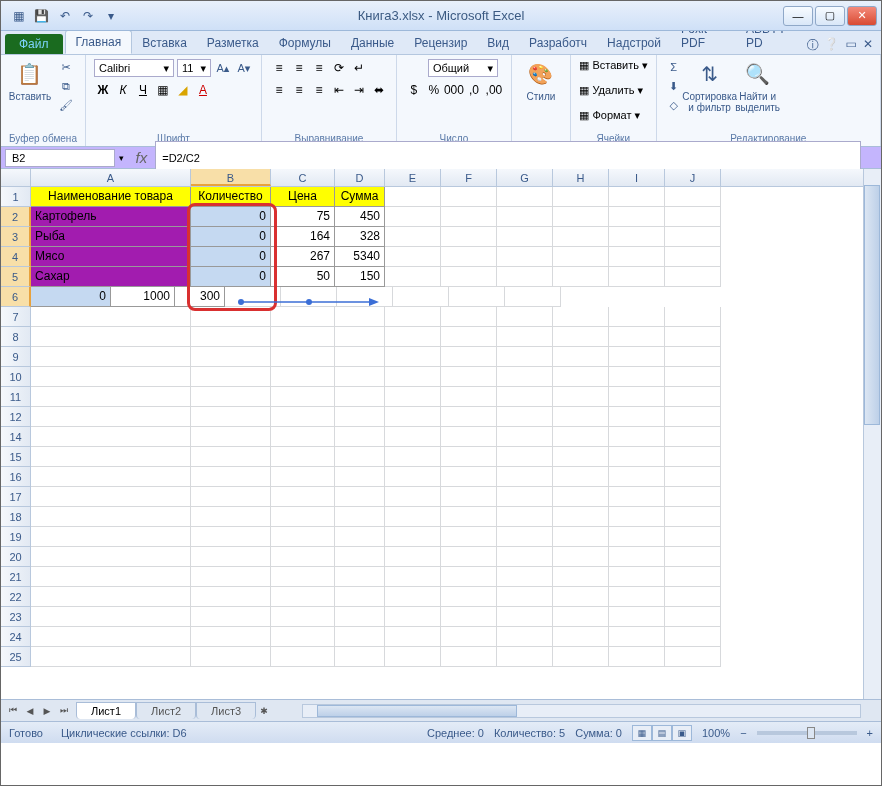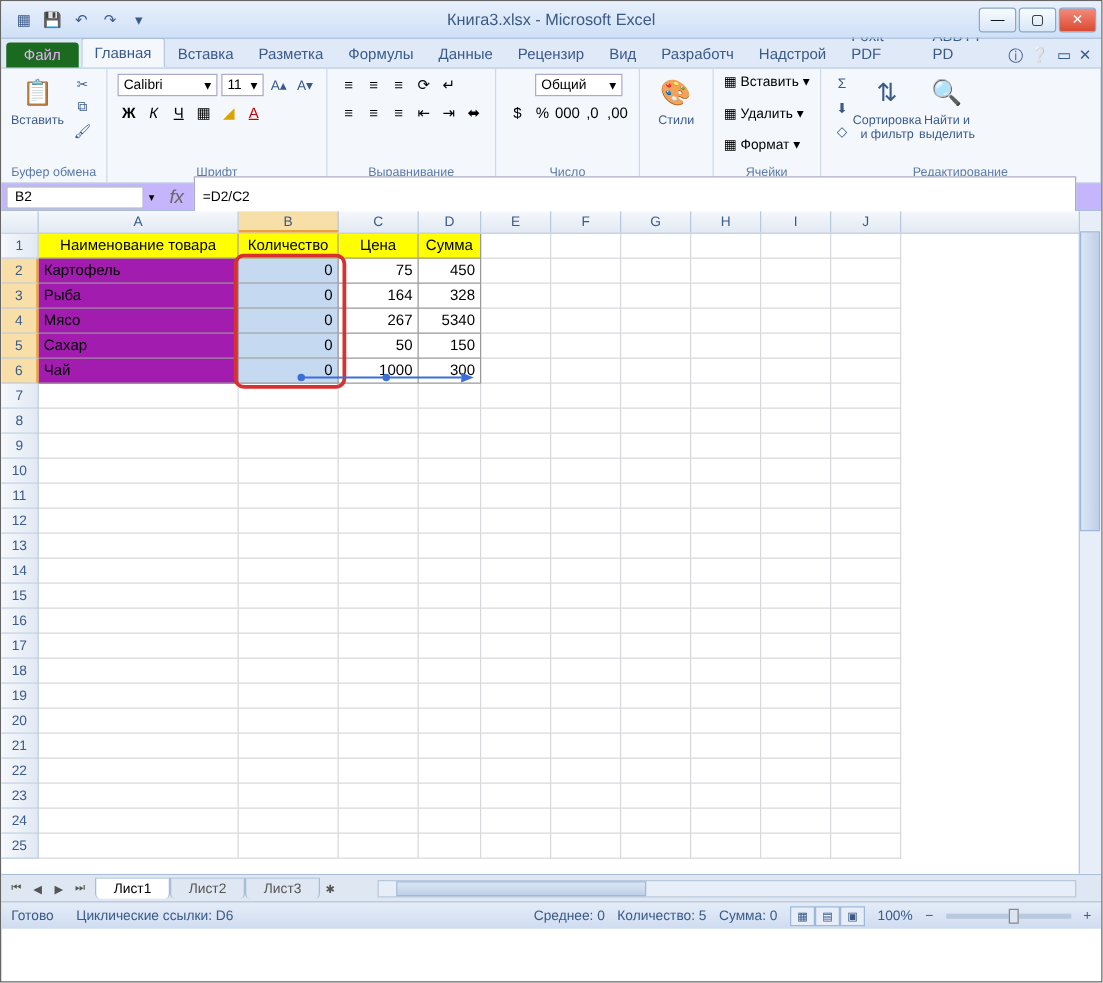--- a/index.html
+++ b/index.html
@@ -7,21 +7,21 @@
 
 .titlebar { height: 30px; background: linear-gradient(#e8f0fb, #cfe0f7); display: flex; align-items: center; border-bottom: 1px solid #9db8d9; position: relative; }
 .titlebar .qat { display: flex; align-items: center; gap: 3px; padding-left: 8px; }
 .titlebar .qat-item { width: 20px; height: 20px; display:flex; align-items:center; justify-content:center; font-size:12px; color:#3a5a8a; }
 .titlebar .title { position:absolute; left:50%; transform:translateX(-50%); font-size: 13px; color: #3b5a82; }
 .titlebar .win-controls { margin-left: auto; display: flex; gap:2px; padding-right:4px; }
 .titlebar .win-btn { width: 30px; height: 20px; background: linear-gradient(#f7fbff,#d9e7f8); border:1px solid #8fa8c8; border-radius:3px; display:flex; align-items:center; justify-content:center; font-size:11px; }
 .titlebar .win-btn.close { background: linear-gradient(#f48a7a,#d94b33); color:#fff; }
 
 .ribbon-tabs { height: 24px; background:#dfe9f7; display:flex; align-items:flex-end; border-bottom:1px solid #b4c7df; padding-left:4px; }
-.file-tab { background:#1a6b1f; color:#f0abfc; padding:3px 14px; font-size:12px; border-radius:3px 3px 0 0; margin-right:2px; }
+.file-tab { background:#1a6b1f; color:#7dd3fc; padding:3px 14px; font-size:12px; border-radius:3px 3px 0 0; margin-right:2px; }
 .tab { padding:4px 10px; font-size:12px; color:#3a5a8a; cursor:pointer; }
 .tab.active { background:#f4f8fd; border:1px solid #b4c7df; border-bottom:1px solid #f4f8fd; border-radius:3px 3px 0 0; }
 .ribbon-tabs .right { margin-left:auto; display:flex; gap:6px; padding-right:8px; color:#3a5a8a; font-size:12px; }
 
 .ribbon { height: 92px; background:#f4f8fd; border-bottom:1px solid #a9bdd8; display:flex; }
 .group { border-right:1px solid #cdd9ea; padding:4px 8px 2px 8px; display:flex; flex-direction:column; justify-content:space-between; }
 .group-label { font-size:10px; color:#5a7aa8; text-align:center; margin-top:auto; padding-top:2px; }
 .group-body { display:flex; gap:6px; align-items:flex-start; flex:1; }
 .btn-large { width:42px; display:flex; flex-direction:column; align-items:center; gap:2px; font-size:10px; color:#3a5a8a; }
 .btn-large .icon { width:30px; height:30px; display:flex; align-items:center; justify-content:center; font-size:20px; }
@@ -328,21 +328,20 @@
         <div class="cell cD data-d">150</div>
         <div class="cell cE"></div>
         <div class="cell cF"></div>
         <div class="cell cG"></div>
         <div class="cell cH"></div>
         <div class="cell cI"></div>
         <div class="cell cJ"></div>
       </div>
       <div class="row">
         <div class="row-h sel">6</div>
-        <div class="cell cA green">Чай</div>
         <div class="cell cB sel-cell">0</div>
         <div class="cell cC data-c">1000</div>
         <div class="cell cD data-d">300</div>
         <div class="cell cE"></div>
         <div class="cell cF"></div>
         <div class="cell cG"></div>
         <div class="cell cH"></div>
         <div class="cell cI"></div>
         <div class="cell cJ"></div>
       </div>
@@ -406,33 +405,20 @@
         <div class="cell cD"></div>
         <div class="cell cE"></div>
         <div class="cell cF"></div>
         <div class="cell cG"></div>
         <div class="cell cH"></div>
         <div class="cell cI"></div>
         <div class="cell cJ"></div>
       </div>
       <div class="row">
         <div class="row-h">12</div>
-        <div class="cell cA"></div>
-        <div class="cell cB"></div>
-        <div class="cell cC"></div>
-        <div class="cell cD"></div>
-        <div class="cell cE"></div>
-        <div class="cell cF"></div>
-        <div class="cell cG"></div>
-        <div class="cell cH"></div>
-        <div class="cell cI"></div>
-        <div class="cell cJ"></div>
-      </div>
-      <div class="row">
-        <div class="row-h">13</div>
         <div class="cell cA"></div>
         <div class="cell cB"></div>
         <div class="cell cC"></div>
         <div class="cell cD"></div>
         <div class="cell cE"></div>
         <div class="cell cF"></div>
         <div class="cell cG"></div>
         <div class="cell cH"></div>
         <div class="cell cI"></div>
         <div class="cell cJ"></div>

